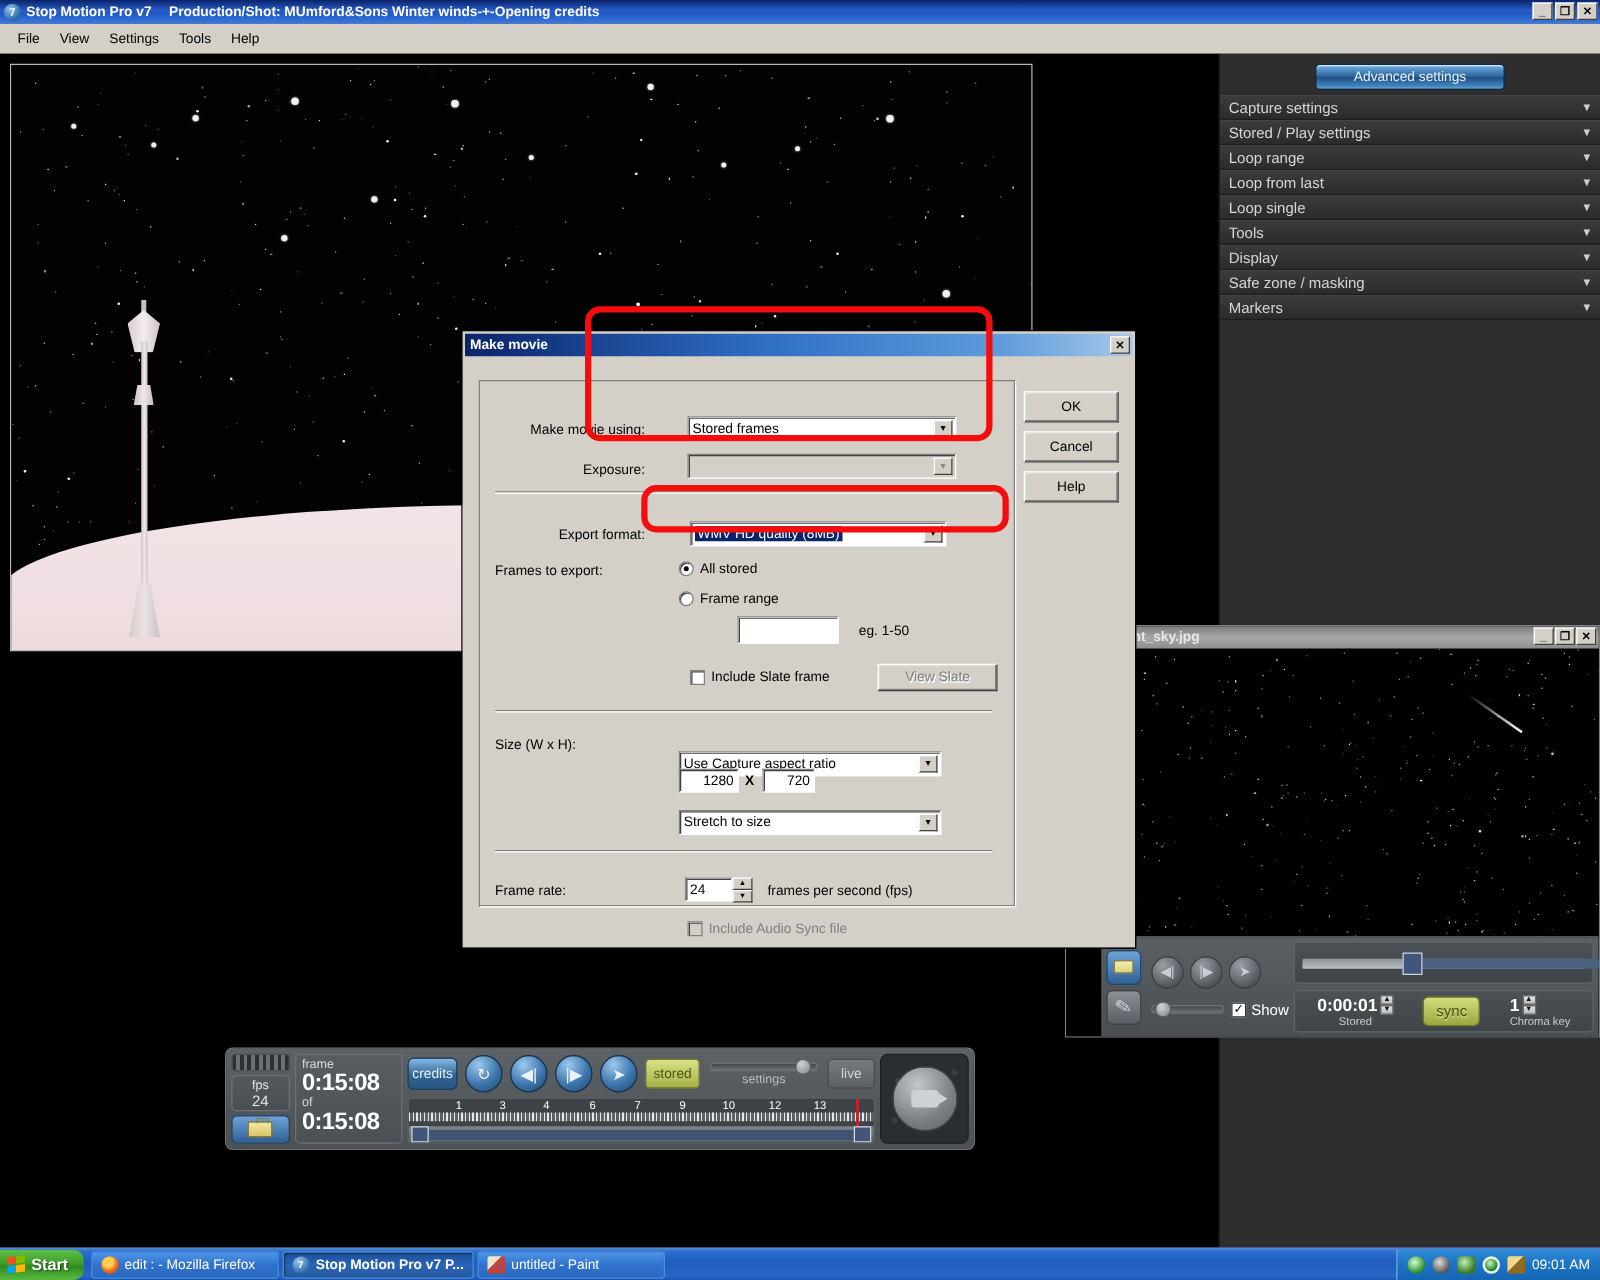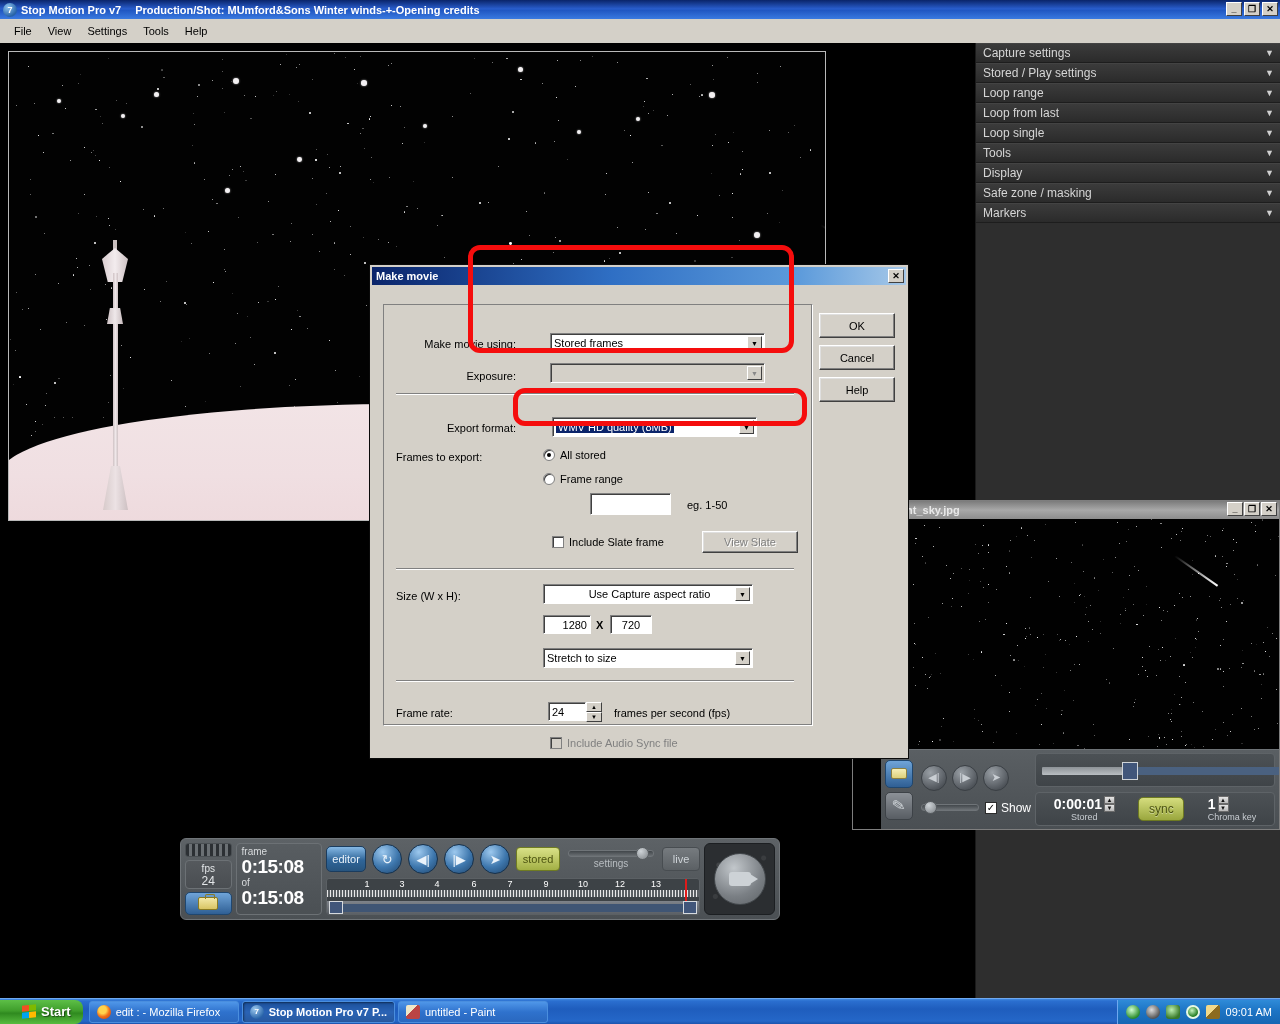--- a/index.html
+++ b/index.html
@@ -385,21 +385,21 @@
   }
 
   
   #taskbar {
     position: absolute; left: 0; bottom: 0; width: 1280px; height: 26px;
     background: linear-gradient(to bottom,#3f88e0 0%,#2b6fd0 8%,#1f5dbd 40%,#2567c8 88%,#1b54ad 100%);
     display: flex; align-items: center;
     border-top: 1px solid #6ea8ef;
   }
   #start-btn {
-    height: 24px; margin-right: 6px; padding: 0 12px 0 22px;
+    height: 24px; margin-right: 6px; padding: 0 12px 0 6px;
     background: linear-gradient(to bottom,#5dbf47 0%,#3f9e2b 45%,#2f8a1f 55%,#57bb3f 100%);
     border-radius: 0 8px 8px 0;
     display: flex; align-items: center; gap: 5px;
     color: #fff; font-weight: bold; font-size: 13px;
     text-shadow: 1px 1px 1px rgba(0,0,0,.5);
   }
   #start-btn .flag { width: 14px; height: 13px;
     background:
       linear-gradient(to right, #f25022 0 49%, #7fba00 51% 100%) no-repeat 0 0/100% 48%,
       linear-gradient(to right, #00a4ef 0 49%, #ffb900 51% 100%) no-repeat 0 100%/100% 48%;
@@ -938,20 +938,23 @@
           <div class="tip"></div>
           <div class="head"></div>
           <div class="pole"></div>
           <div class="collar"></div>
           <div class="base"></div>
         </div>
       </div>
     </div>
 
     <div id="sidebar">
+      <div id="adv-btn-wrap">
+        <div id="adv-btn">Advanced settings</div>
+      </div>
       <div class="side-row">
         <span>Capture settings</span>
         <span class="chev">▼</span>
       </div>
       <div class="side-row">
         <span>Stored / Play settings</span>
         <span class="chev">▼</span>
       </div>
       <div class="side-row">
         <span>Loop range</span>
@@ -1401,21 +1404,21 @@
 
       <div id="tp-time">
         <div class="lab">frame</div>
         <div class="big">0:15:08</div>
         <div class="lab">of</div>
         <div class="big">0:15:08</div>
       </div>
 
       <div id="tp-main">
         <div id="tp-buttons">
-          <div id="editor-btn">editor</div>
+          <div id="editor-btn">credits</div>
           <div class="t-round">↻</div>
           <div class="t-round">◀|</div>
           <div class="t-round">|▶</div>
           <div class="t-round">➤</div>
           <div id="stored-btn">stored</div>
           <div id="onion">
             <div class="tr">
               <span class="kn"></span>
             </div>
             <div class="lb">settings</div>
@@ -1500,30 +1503,30 @@
 
         <label class="checkbox" style="left:180px;top:251px;">
           <span class="bx"></span>
           <span>Include Slate frame</span>
         </label>
         <div class="btn3d disabled" style="left:330px;top:246px;width:96px;height:22px;">View Slate</div>
 
         <div class="sep" style="left:24px;top:283px;width:398px;"></div>
 
         <div class="fld-label" style="left:24px;top:305px;width:120px;text-align:left;">Size (W x H):</div>
-        <div class="combo" style="left:171px;top:299px;width:210px;justify-content:center;">
+        <div class="combo" style="left:171px;top:316px;width:210px;">
           <span class="txt">Use Capture aspect ratio</span>
           <span class="arrow">▼</span>
         </div>
 
         <div class="textbox" style="left:171px;top:330px;width:48px;justify-content:flex-end;">
           <span>1280</span>
         </div>
         <div class="hint" style="left:224px;top:334px;font-weight:bold;">X</div>
-        <div class="textbox" style="left:238px;top:330px;width:42px;justify-content:center;">
+        <div class="textbox" style="left:238px;top:330px;width:42px;justify-content:flex-end;">
           <span>720</span>
         </div>
 
         <div class="combo" style="left:171px;top:363px;width:210px;">
           <span class="txt">Stretch to size</span>
           <span class="arrow">▼</span>
         </div>
 
         <div class="sep" style="left:24px;top:395px;width:398px;"></div>
 

